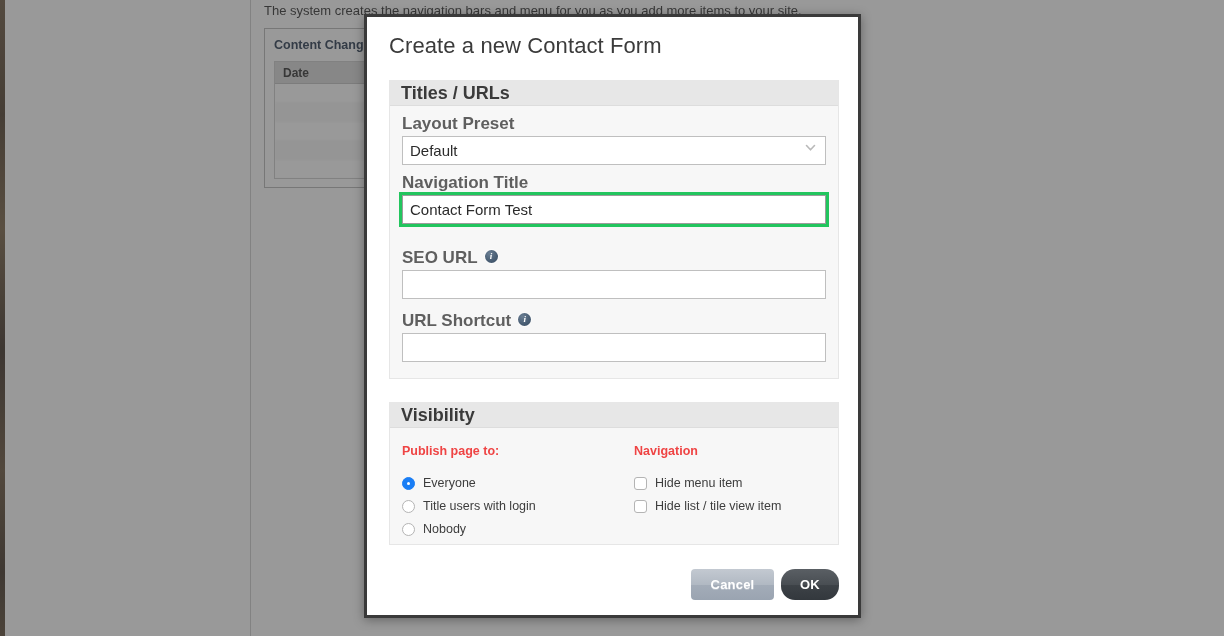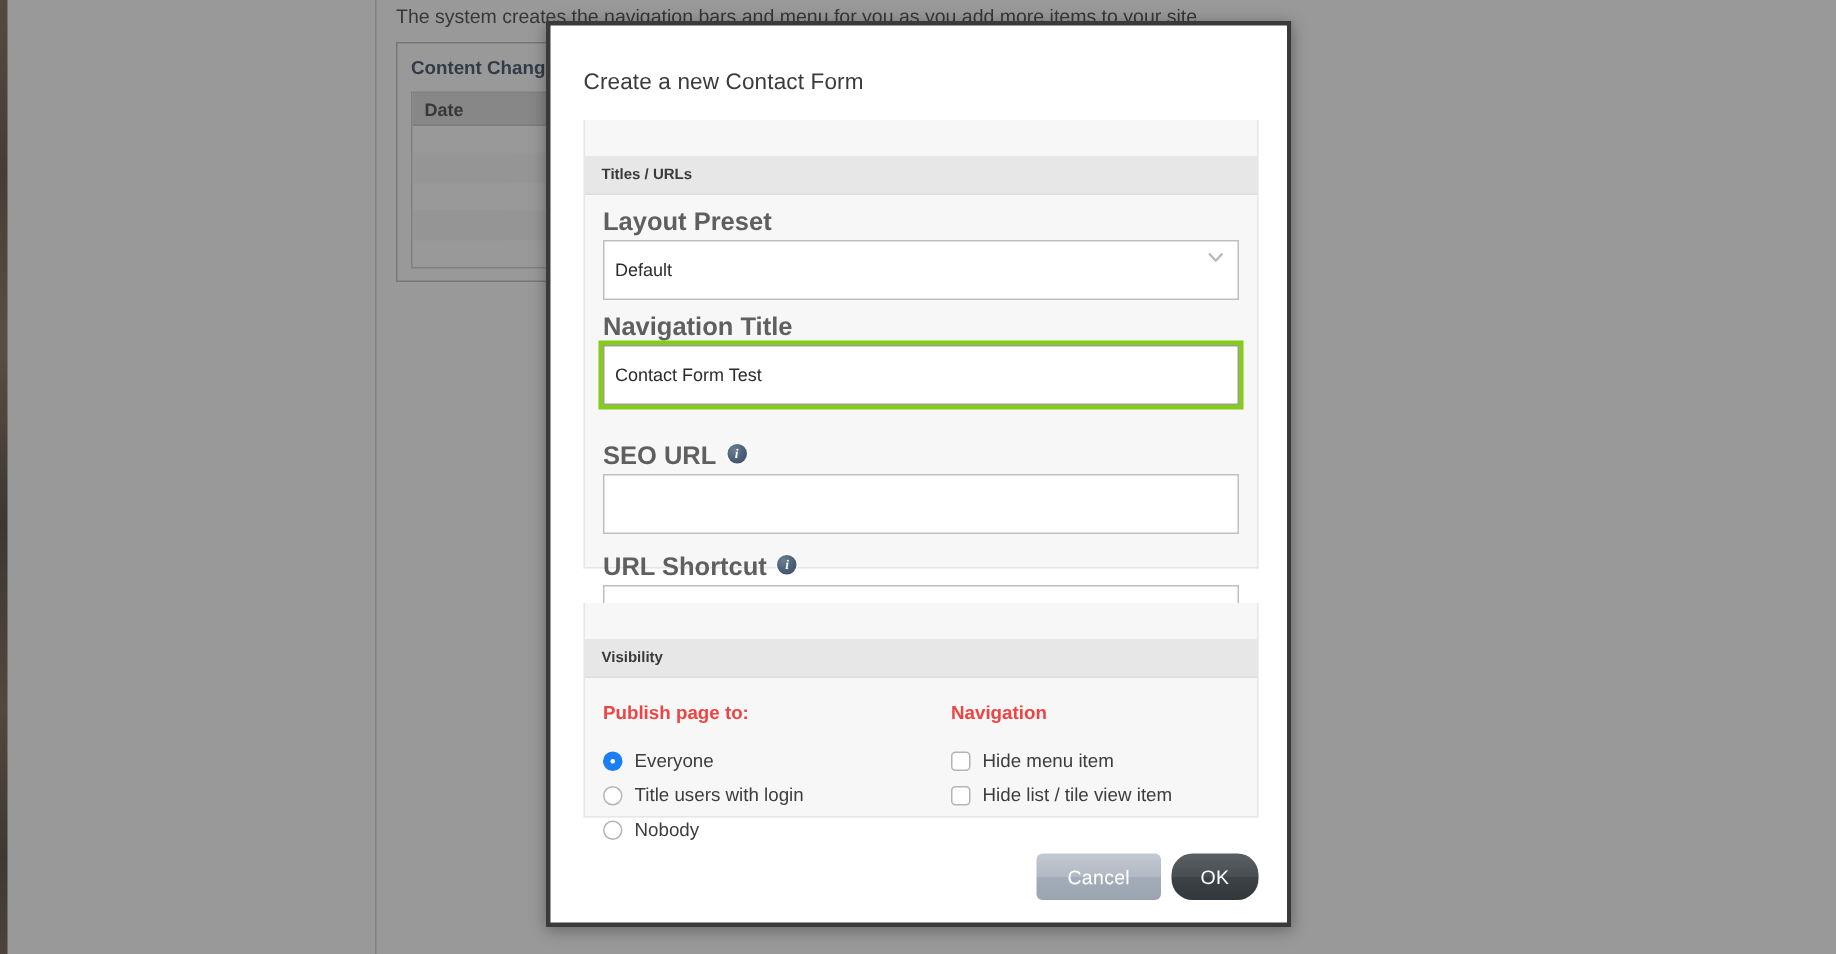--- a/index.html
+++ b/index.html
@@ -109,46 +109,45 @@
     position: absolute;
     left: 364px; top: 14px;
     width: 497px; height: 604px;
     background: #ffffff;
     border: 3px solid #3a3a3a;
     box-shadow: 0 2px 10px rgba(0,0,0,.35);
     overflow: hidden;
   }
   .modal-title {
     position: absolute;
-    left: 22px; top: 29px;
-    font-size: 15px;
+    left: 22px; top: 16px;
+    font-size: 22px;
     color: #3b3b3b;
     font-weight: normal;
     letter-spacing: .1px;
     white-space: nowrap;
   }
 
   .panel {
     position: absolute;
     left: 22px;
     width: 450px;
     background: #f7f7f7;
     border: 1px solid #e6e6e6;
     border-top: none;
   }
   .panel-head {
     height: 26px;
     background: #e7e7e7;
     border-bottom: 1px solid #dddddd;
-    font-size: 10px;
+    font-size: 18px;
     font-weight: bold;
     color: #3a3a3a;
     line-height: 26px;
     padding-left: 11px;
-    margin-top: 24px;
   }
   .panel-body { padding: 10px 12px 14px 12px; }
 
   #panel-titles { top: 63px; height: 299px; }
   #panel-visibility { top: 385px; height: 143px; }
 
   .field { margin-bottom: 10px; }
   .field-label {
     display: flex;
     align-items: center;
@@ -177,42 +176,42 @@
     font-size: 9px;
     font-weight: bold;
     font-style: italic;
     color: #ffffff;
     line-height: 14px;
     font-family: "Liberation Serif", serif;
   }
 
   .text-input {
     width: 100%;
-    height: 40px;
+    height: 29px;
     background: #ffffff;
     border: 1px solid #bfbfbf;
-    font-size: 12px;
+    font-size: 15px;
     color: #2b2b2b;
     padding: 0 7px;
     font-family: "Liberation Sans", sans-serif;
     outline: none;
     border-radius: 0;
   }
   .select-wrap { position: relative; }
   .chevron {
     position: absolute;
     right: 9px; top: 5px;
     width: 13px; height: 13px;
     pointer-events: none;
   }
   .chevron svg { display: block; }
 
   .highlight-box {
     position: relative;
-    border: 3px solid #84cc16;
+    border: 3px solid #22c55e;
     margin: -3px;
     padding: 0;
   }
   .highlight-box .text-input { border-color: #9c9c9c; }
 
   
   .vis-cols { display: flex; padding-top: 4px; }
   .vis-col-left { width: 232px; }
   .vis-col-right { flex: 1; }
   .vis-col-head {
@@ -258,21 +257,21 @@
     flex: 0 0 auto;
   }
 
   
   .btn {
     position: absolute;
     height: 31px;
     border: none;
     border-radius: 4px;
     font-size: 13px;
-    font-weight: normal;
+    font-weight: bold;
     font-family: "Liberation Sans", sans-serif;
     color: #ffffff;
     cursor: pointer;
     letter-spacing: .2px;
   }
   #btn-cancel {
     left: 324px; top: 552px;
     width: 83px;
     background: linear-gradient(180deg,#c3c9d1 0%,#b1b9c3 50%,#a3acb8 51%,#9aa4b1 100%);
     text-shadow: 0 1px 0 rgba(255,255,255,.25);

